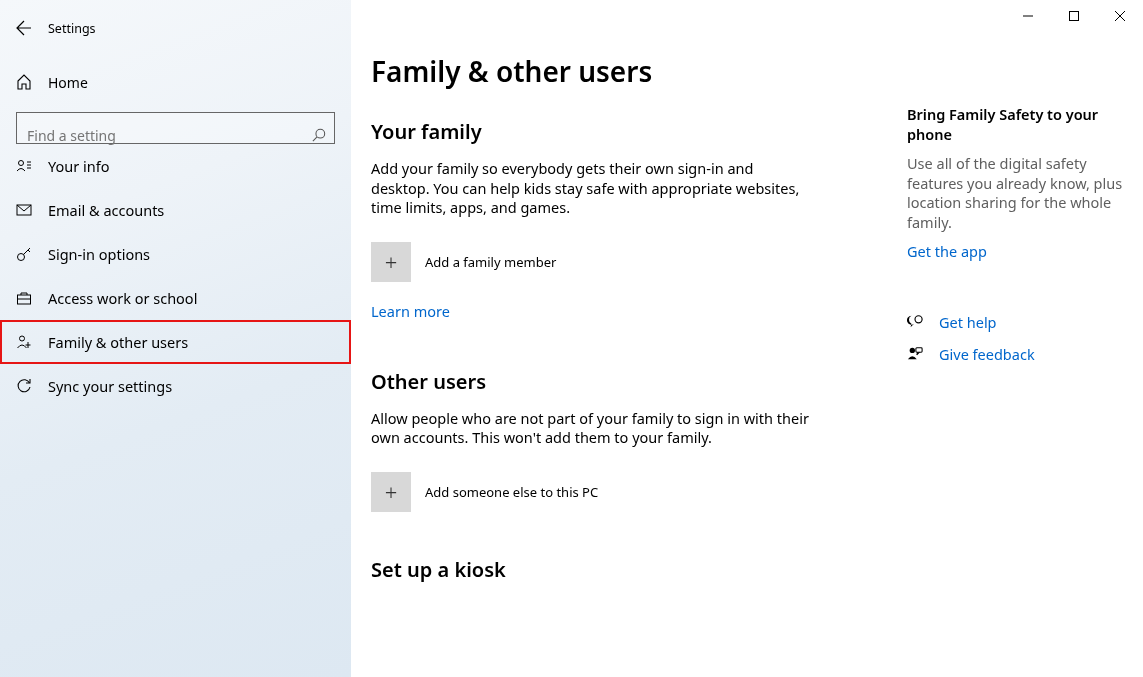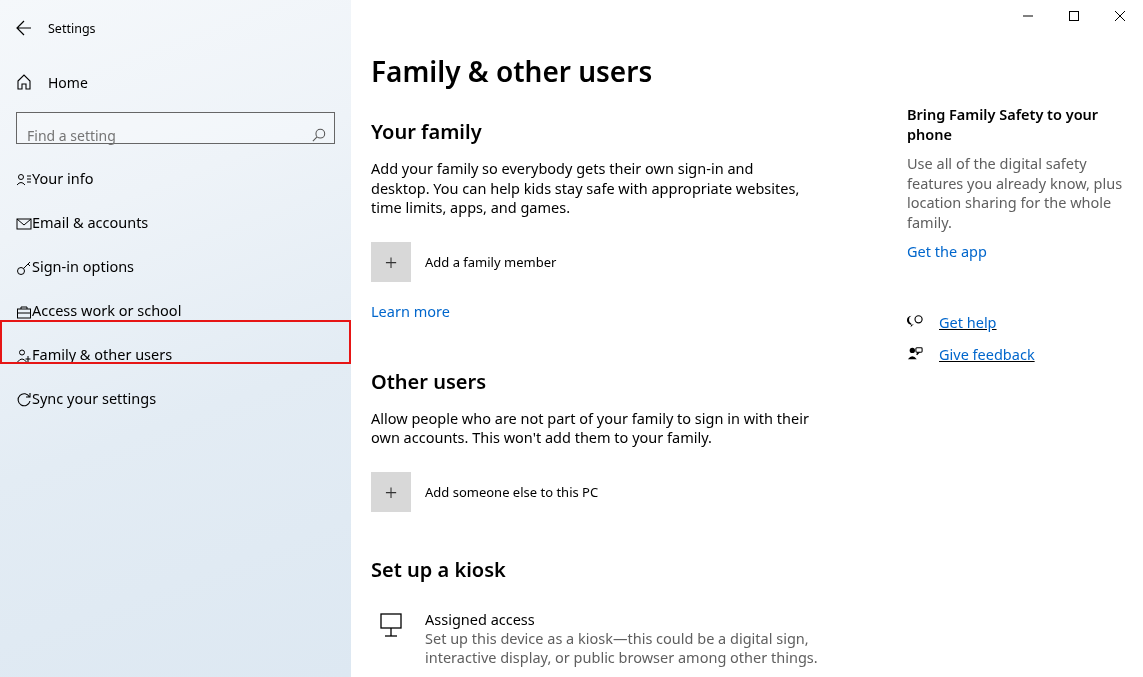--- a/index.html
+++ b/index.html
@@ -38,23 +38,24 @@
     font-size:14px; color:#555; width: 240px;
   }
 
   .sidebar .section-label {
     margin: 26px 0 10px 16px;
     font-size: 14.5px;
     font-weight: 600;
   }
 
   .nav-item {
-    display:flex; align-items:flex-end;
+    display:flex; align-items:center;
     height: 44px;
     padding-left: 16px;
+    gap: 16px;
     font-size: 14.5px;
     cursor: pointer;
   }
   .nav-item .icon { width:16px; height:16px; display:flex; align-items:center; justify-content:center; }
   .nav-item.selected {
     outline: 2.5px solid #e61515;
     outline-offset: -2px;
   }
 
   .content {
@@ -90,21 +91,21 @@
     margin-top: 26px;
   }
   .kiosk-icon {
     width: 40px; display:flex; justify-content:center; align-items:flex-start; padding-top:2px;
   }
   .kiosk-text .title { font-size:14.5px; color:#000; }
   .kiosk-text .desc { font-size:14.5px; color:#5f5f5f; line-height:1.35; max-width: 400px; }
 
   .aside h3 { font-size:14.5px; font-weight:600; margin-bottom:10px; }
   .aside p { font-size:14.5px; color:#5f5f5f; line-height:1.35; max-width:250px; margin-bottom:8px;}
-  .aside .help-item { display:flex; align-items:center; gap:16px; margin-bottom:12px;text-decoration:underline; }
+  .aside .help-item { display:flex; align-items:center; gap:16px; margin-bottom:12px; }
   .aside .help-item .icon { width:16px; height:16px; display:flex; align-items:center; justify-content:center; }
   .help-block { margin-top:50px; }
 </style>
 </head>
 <body>
 
 <div class="window">
 
   <div class="titlebar">
     <div class="ctl">
@@ -240,33 +241,20 @@
       <h2>Other users</h2>
       <p class="body">Allow people who are not part of your family to sign in with their own accounts. This won't add them to your family.</p>
 
       <div class="add-box">
         <div class="plus-square">+</div>
         <div class="add-label">Add someone else to this PC</div>
       </div>
 
       <div style="height:20px"></div>
       <h2>Set up a kiosk</h2>
-      <div class="kiosk-row">
-        <div class="kiosk-icon">
-          <svg width="28" height="28" viewBox="0 0 28 28">
-              <rect x="4" y="3" width="20" height="14" fill="none" stroke="#000" stroke-width="1.3"></rect>
-              <line x1="14" y1="17" x2="14" y2="25" stroke="#000" stroke-width="1.3"></line>
-              <line x1="8" y1="25" x2="20" y2="25" stroke="#000" stroke-width="1.3"></line>
-            </svg>
-        </div>
-        <div class="kiosk-text">
-          <div class="title">Assigned access</div>
-          <div class="desc">Set up this device as a kiosk—this could be a digital sign, interactive display, or public browser among other things.</div>
-        </div>
-      </div>
     </div>
 
     <div class="aside">
       <h3>Bring Family Safety to your phone</h3>
       <p>Use all of the digital safety features you already know, plus location sharing for the whole family.</p>
       <span class="link">Get the app</span>
 
       <div class="help-block">
         <div class="help-item">
           <span class="icon">

